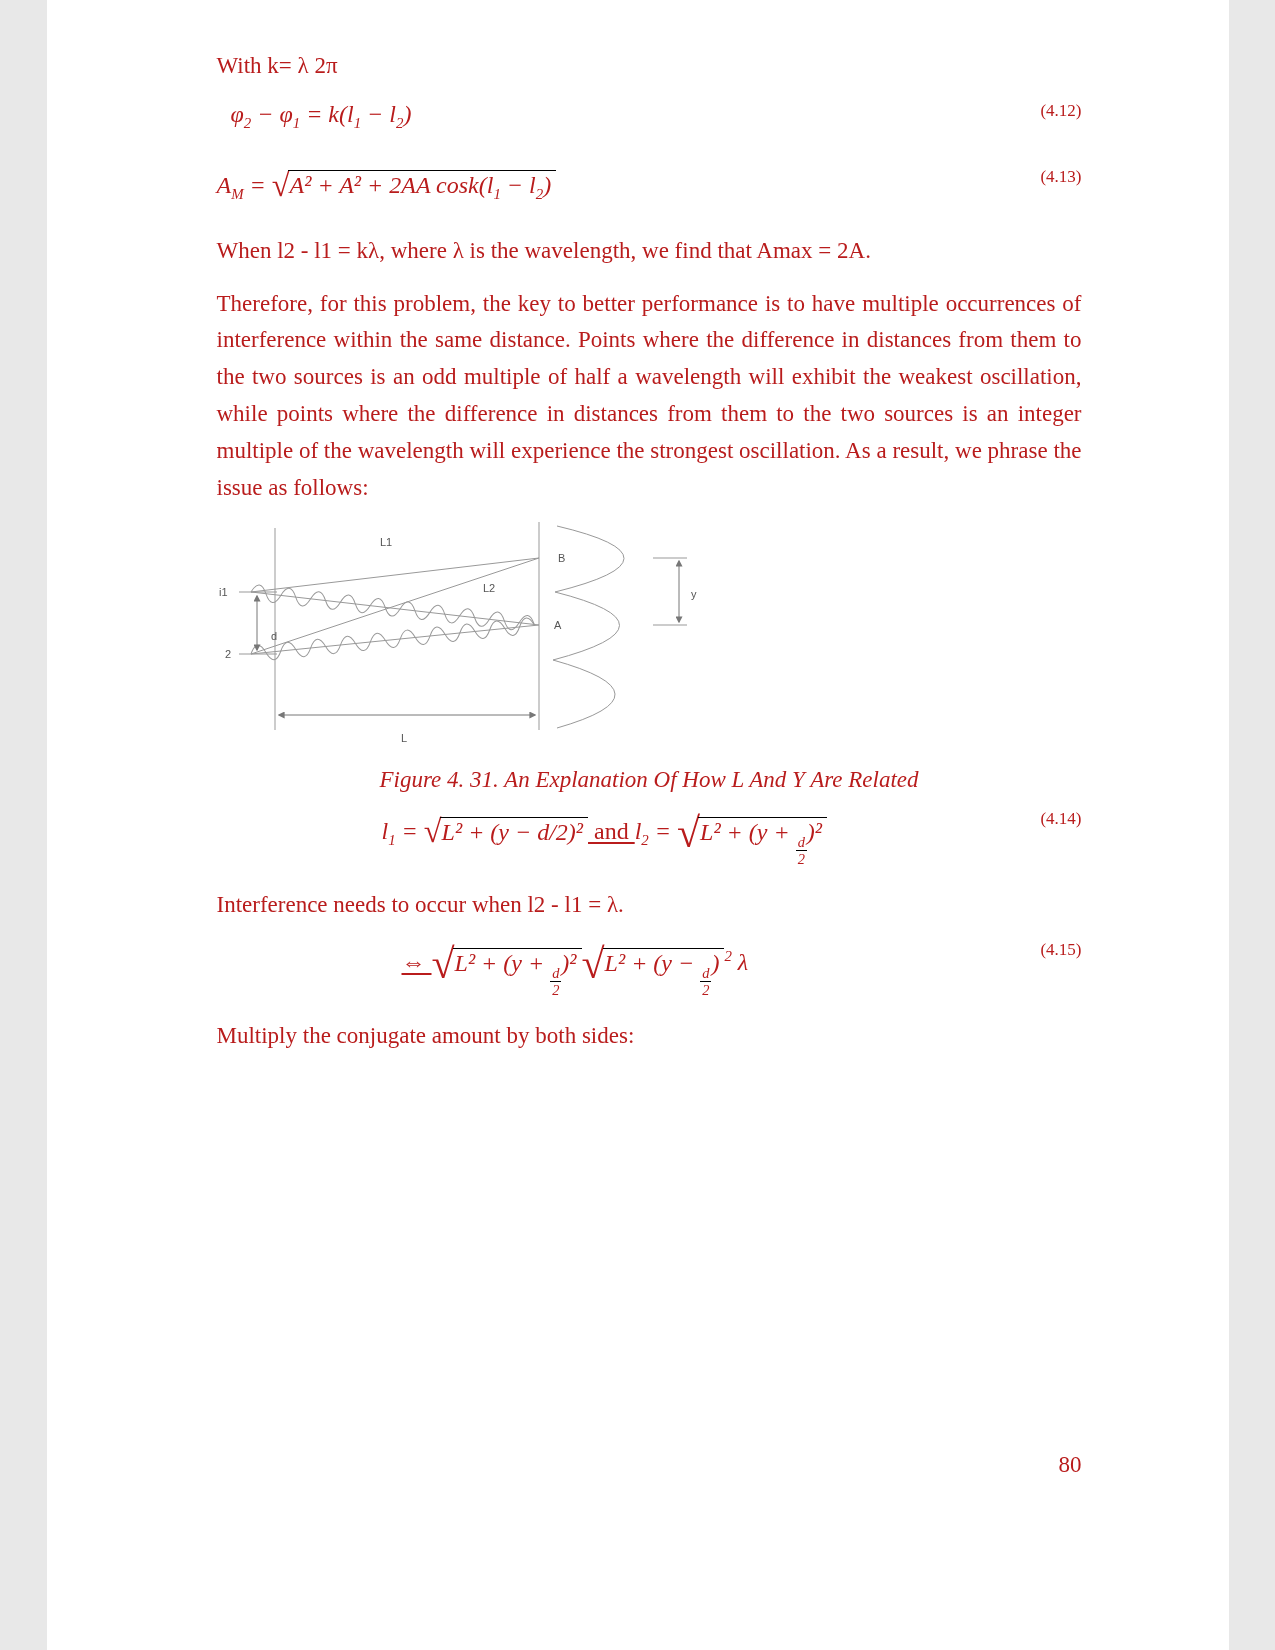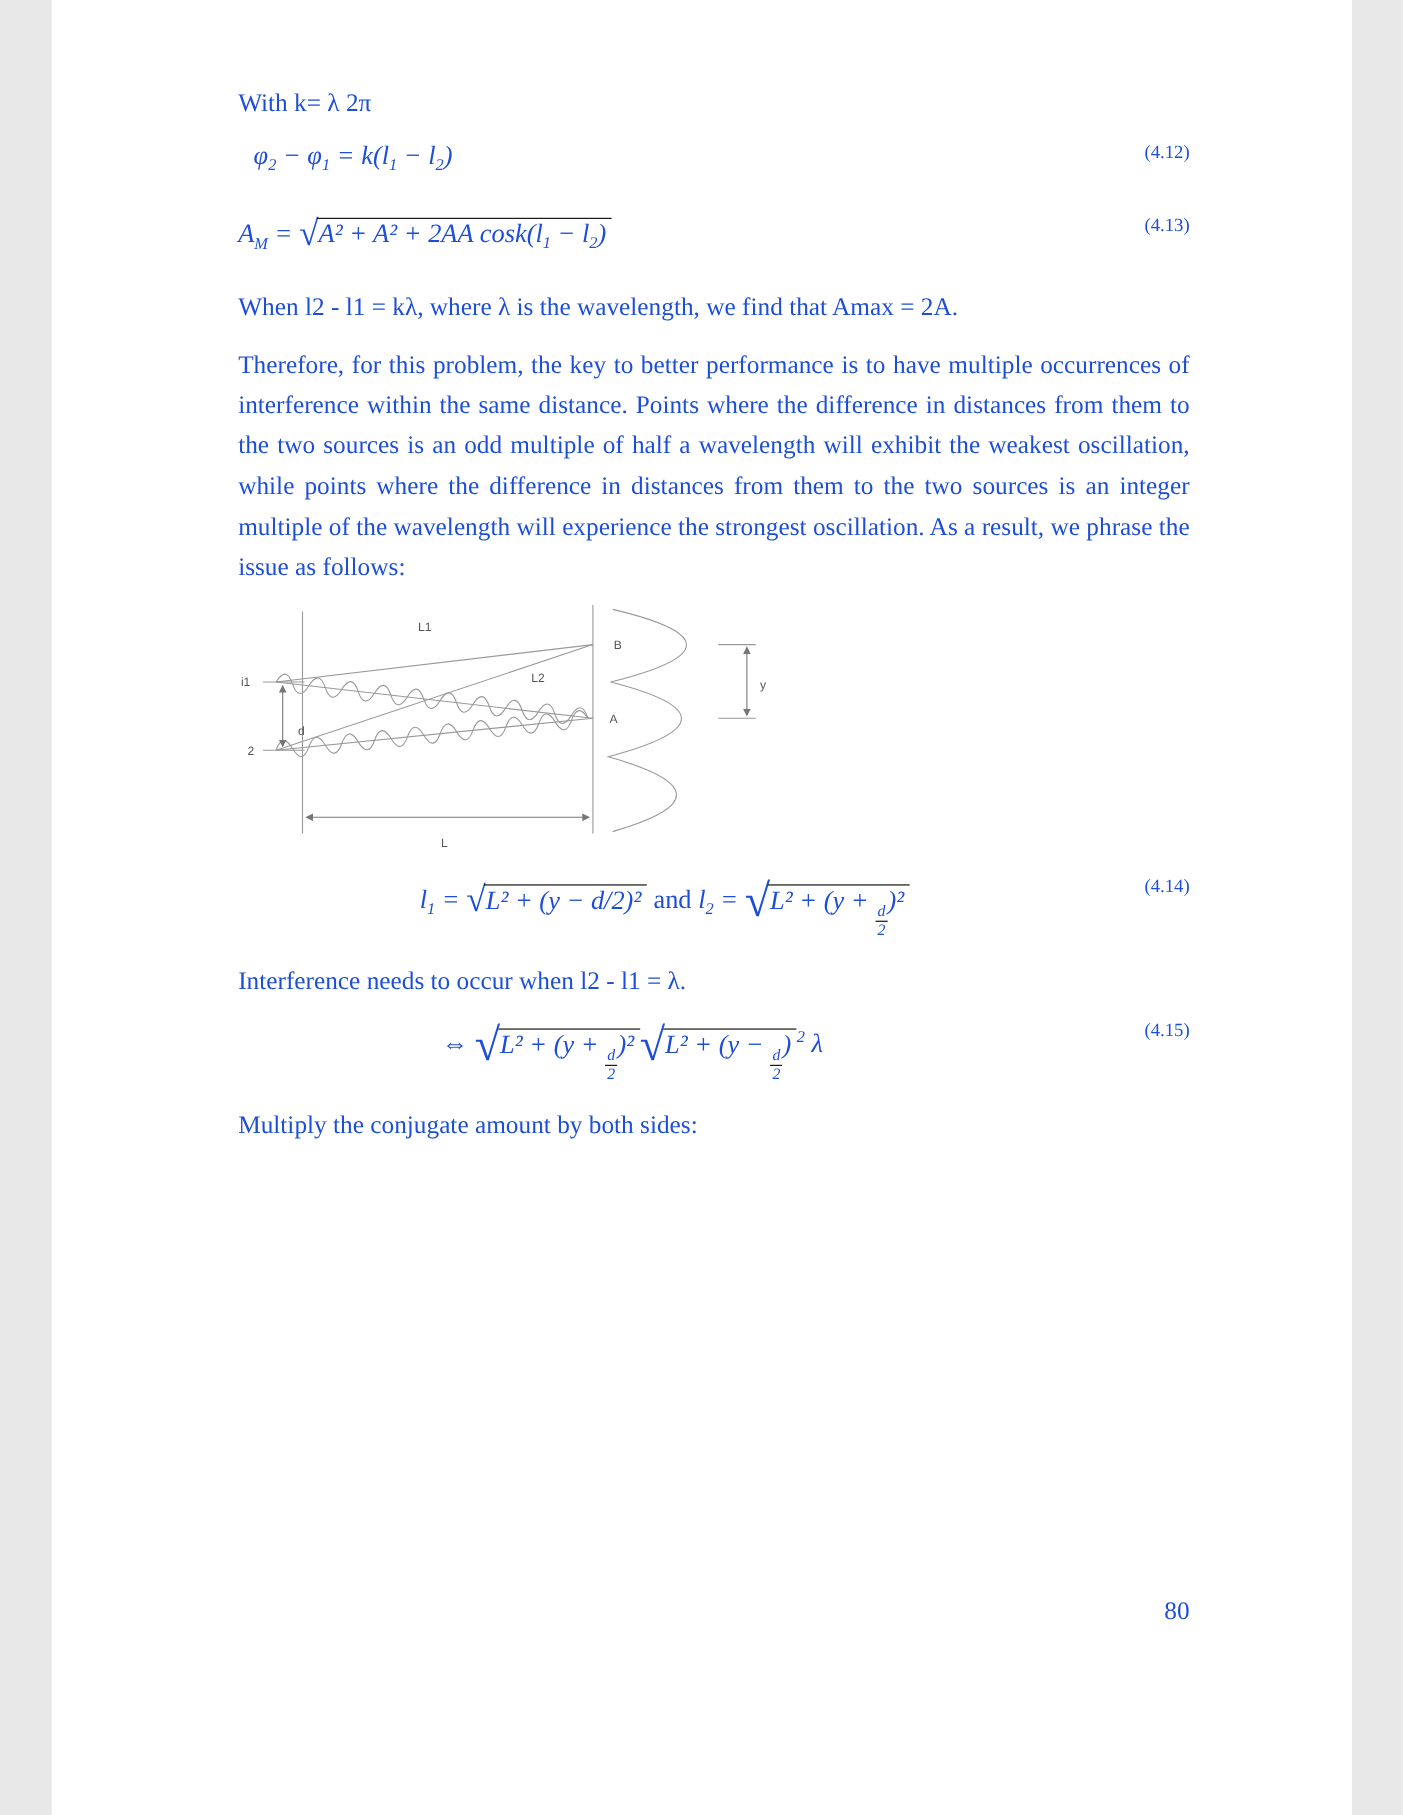--- a/index.html
+++ b/index.html
@@ -1,29 +1,29 @@
 <!DOCTYPE html>
 <html><head>
 <meta charset="utf-8">
 <style>
   * { box-sizing: border-box; }
   html, body { margin: 0; padding: 0; background: #e8e8e8; }
   .page {
     width: 1182px; height: 1650px; margin: 0 auto; background: #ffffff;
-    position: relative; padding: 76px 147px 0 170px;
-    font-family: "Liberation Serif", serif; color: #1d4ed8;
+    position: relative; padding: 48px 147px 0 170px;
+    font-family: "Liberation Serif", serif; color: #b91c1c;
   }
   .para { font-size: 23px; line-height: 1.6; text-align: justify; margin: 0 0 16px 0; }
   .para.single { text-align: left; }
   .equation { display: flex; justify-content: space-between; align-items: flex-start; font-size: 24px; margin: 4px 0 20px 0; min-height: 46px; }
   .eq-body { font-style: italic; white-space: pre; }
   .eq-num { font-style: normal; font-size: 17px; }
   sub { font-size: 0.62em; }
   sup { font-size: 0.62em; }
-  .roman { font-style: normal; }
+  .roman { font-style: normal; text-decoration: underline; }
   .radical { white-space: nowrap; }
   .sqrt-sign { font-style: normal; display: inline-block; font-size: 1.35em; margin-right: -2px; vertical-align: -0.08em; }
   .tall .sqrt-sign { font-size: 1.75em; vertical-align: -0.18em; }
   .radicand { display: inline-block; border-top: 1.6px solid #000; padding: 1px 5px 0 2px; }
   .frac { display: inline-flex; flex-direction: column; text-align: center; vertical-align: -0.5em; font-size: 0.6em; line-height: 1.12; }
   .frac .num { border-bottom: 1px solid #000; padding: 0 2px; }
   .frac .den { padding: 0 2px; }
   .indent-sm { margin-left: 14px; }
   .indent-md { margin-left: 165px; }
   .indent-lg { margin-left: 185px; }
@@ -98,20 +98,21 @@
       <text x="341" y="40">B</text>
       <text x="337" y="107">A</text>
       <text x="54" y="118">d</text>
       <text x="474" y="76">y</text>
       <text x="184" y="220">L</text>
       <text x="2" y="74">i1</text>
       <text x="8" y="136">2</text>
     </svg>
   </div>
 
+  <p class="caption">Figure 4. 31. An Explanation Of How L And Y Are Related</p>
 
 
   <div class="equation">
     <span class="eq-body indent-md"><span>l</span><sub>1</sub><span> = </span><span class="radical"><span class="sqrt-sign">√</span><span class="radicand">L² + (y − d/2)²</span></span><span class="roman"> and </span><span>l</span><sub>2</sub><span> = </span><span class="radical tall"><span class="sqrt-sign">√</span><span class="radicand"><span>L² + (y + </span><span class="frac">
               <span class="num">d</span>
               <span class="den">2</span>
             </span><span>)²</span></span></span></span>
     <span class="eq-num">(4.14)</span>
   </div>
 

